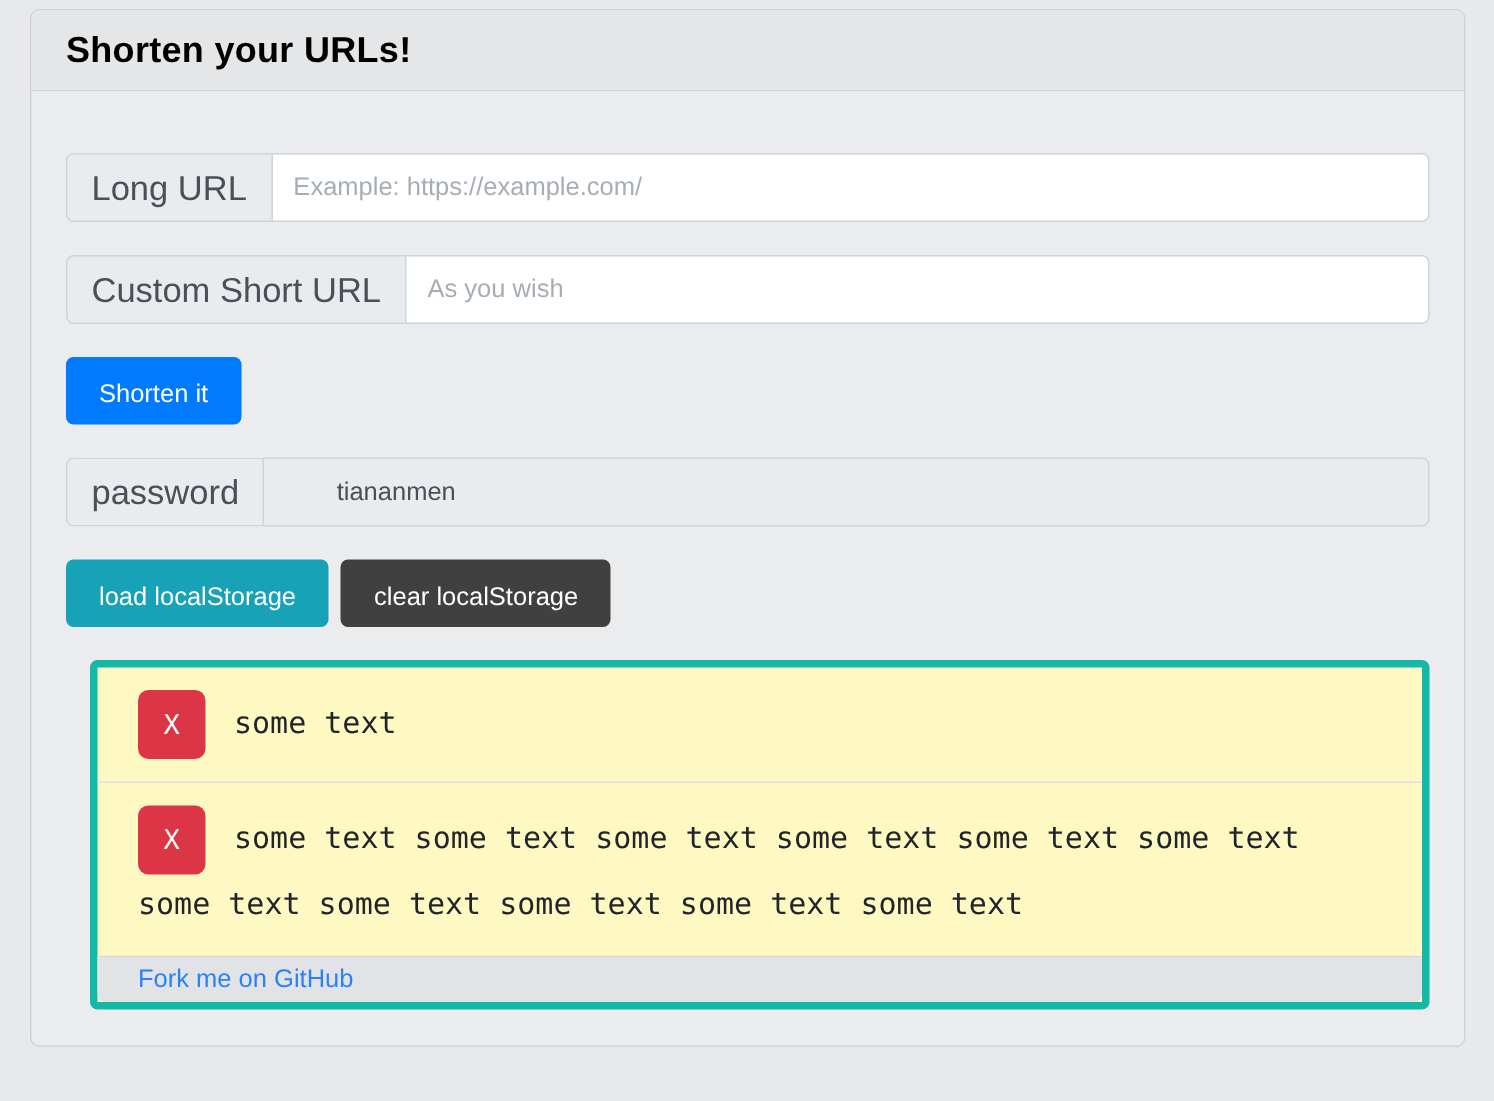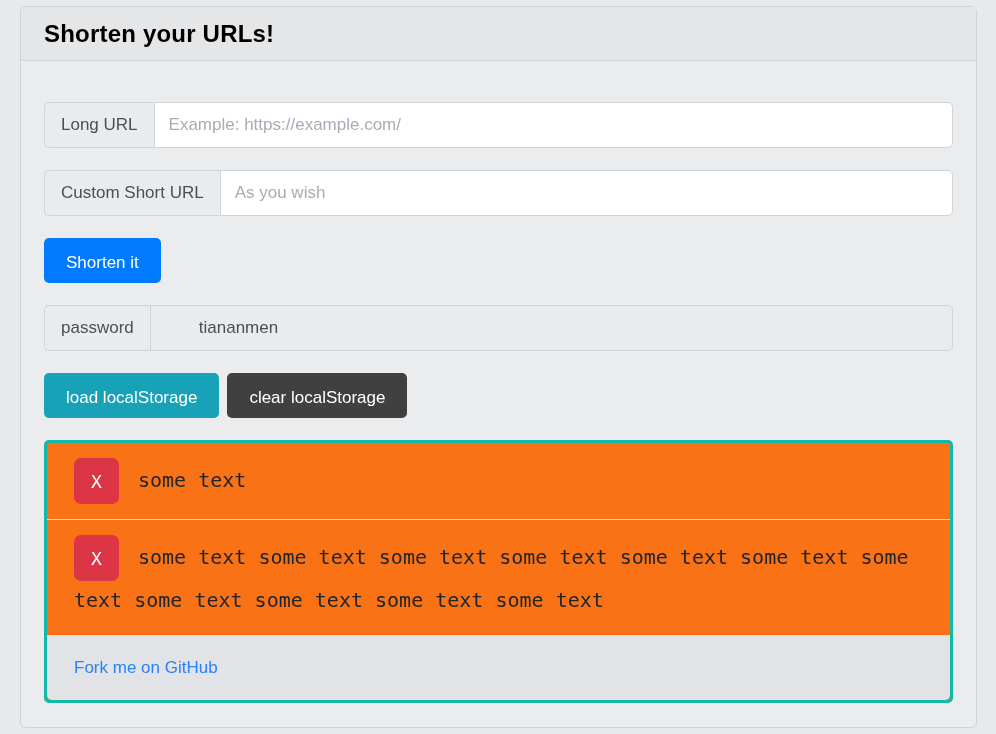--- a/index.html
+++ b/index.html
@@ -45,21 +45,21 @@
     width: 100%;
   }
   .ig-label {
     background: #e9ecef;
     border: 1px solid #ced4da;
     border-right: 0;
     border-radius: 5px 0 0 5px;
     display: flex;
     align-items: center;
     padding: 0 16px;
-    font-size: 17px;
+    font-size: 23px;
     color: #495057;
     white-space: nowrap;
   }
   .ig-input {
     flex: 1;
     min-width: 0;
     border: 1px solid #ced4da;
     border-radius: 0 5px 5px 0;
     background: #ffffff;
     font-family: "Liberation Sans", sans-serif;
@@ -82,23 +82,24 @@
     color: #ffffff;
     cursor: pointer;
     display: inline-block;
   }
   .btn-primary { background: #007bff; }
   .btn-info { background: #17a2b8; }
   .btn-danger { background: #404040; }
   .btn-row { display: flex; gap: 8px; }
 
   .list-group {
-    background: #f97316;
-    border: 3px solid #14b8a6;
+    background: #fef9c3;
+    border: 5px solid #14b8a6;
     border-radius: 5px;
+    margin-left: 16px;
   }
   .list-item {
     padding: 15px 27px;
     font-family: "DejaVu Sans Mono", monospace;
     font-size: 20px;
     line-height: 39px;
     color: #212529;
   }
   .list-item + .list-item { border-top: 1px solid #dcdde0; }
   .x-btn {
@@ -113,21 +114,21 @@
     border-radius: 7px;
     font-family: "DejaVu Sans Mono", monospace;
     font-size: 18px;
     cursor: pointer;
   }
   .item-text { color: #212529; }
   .list-footer {
     background: #e2e3e6;
     border-top: 1px solid #d8d9db;
     border-radius: 0 0 5px 5px;
-    padding: 21px 27px;
+    padding: 4px 27px;
     font-size: 17px;
     line-height: 22px;
   }
   .list-footer a {
     color: #2b82f6;
     text-decoration: none;
     cursor: pointer;
   }
 </style>
 </head>

